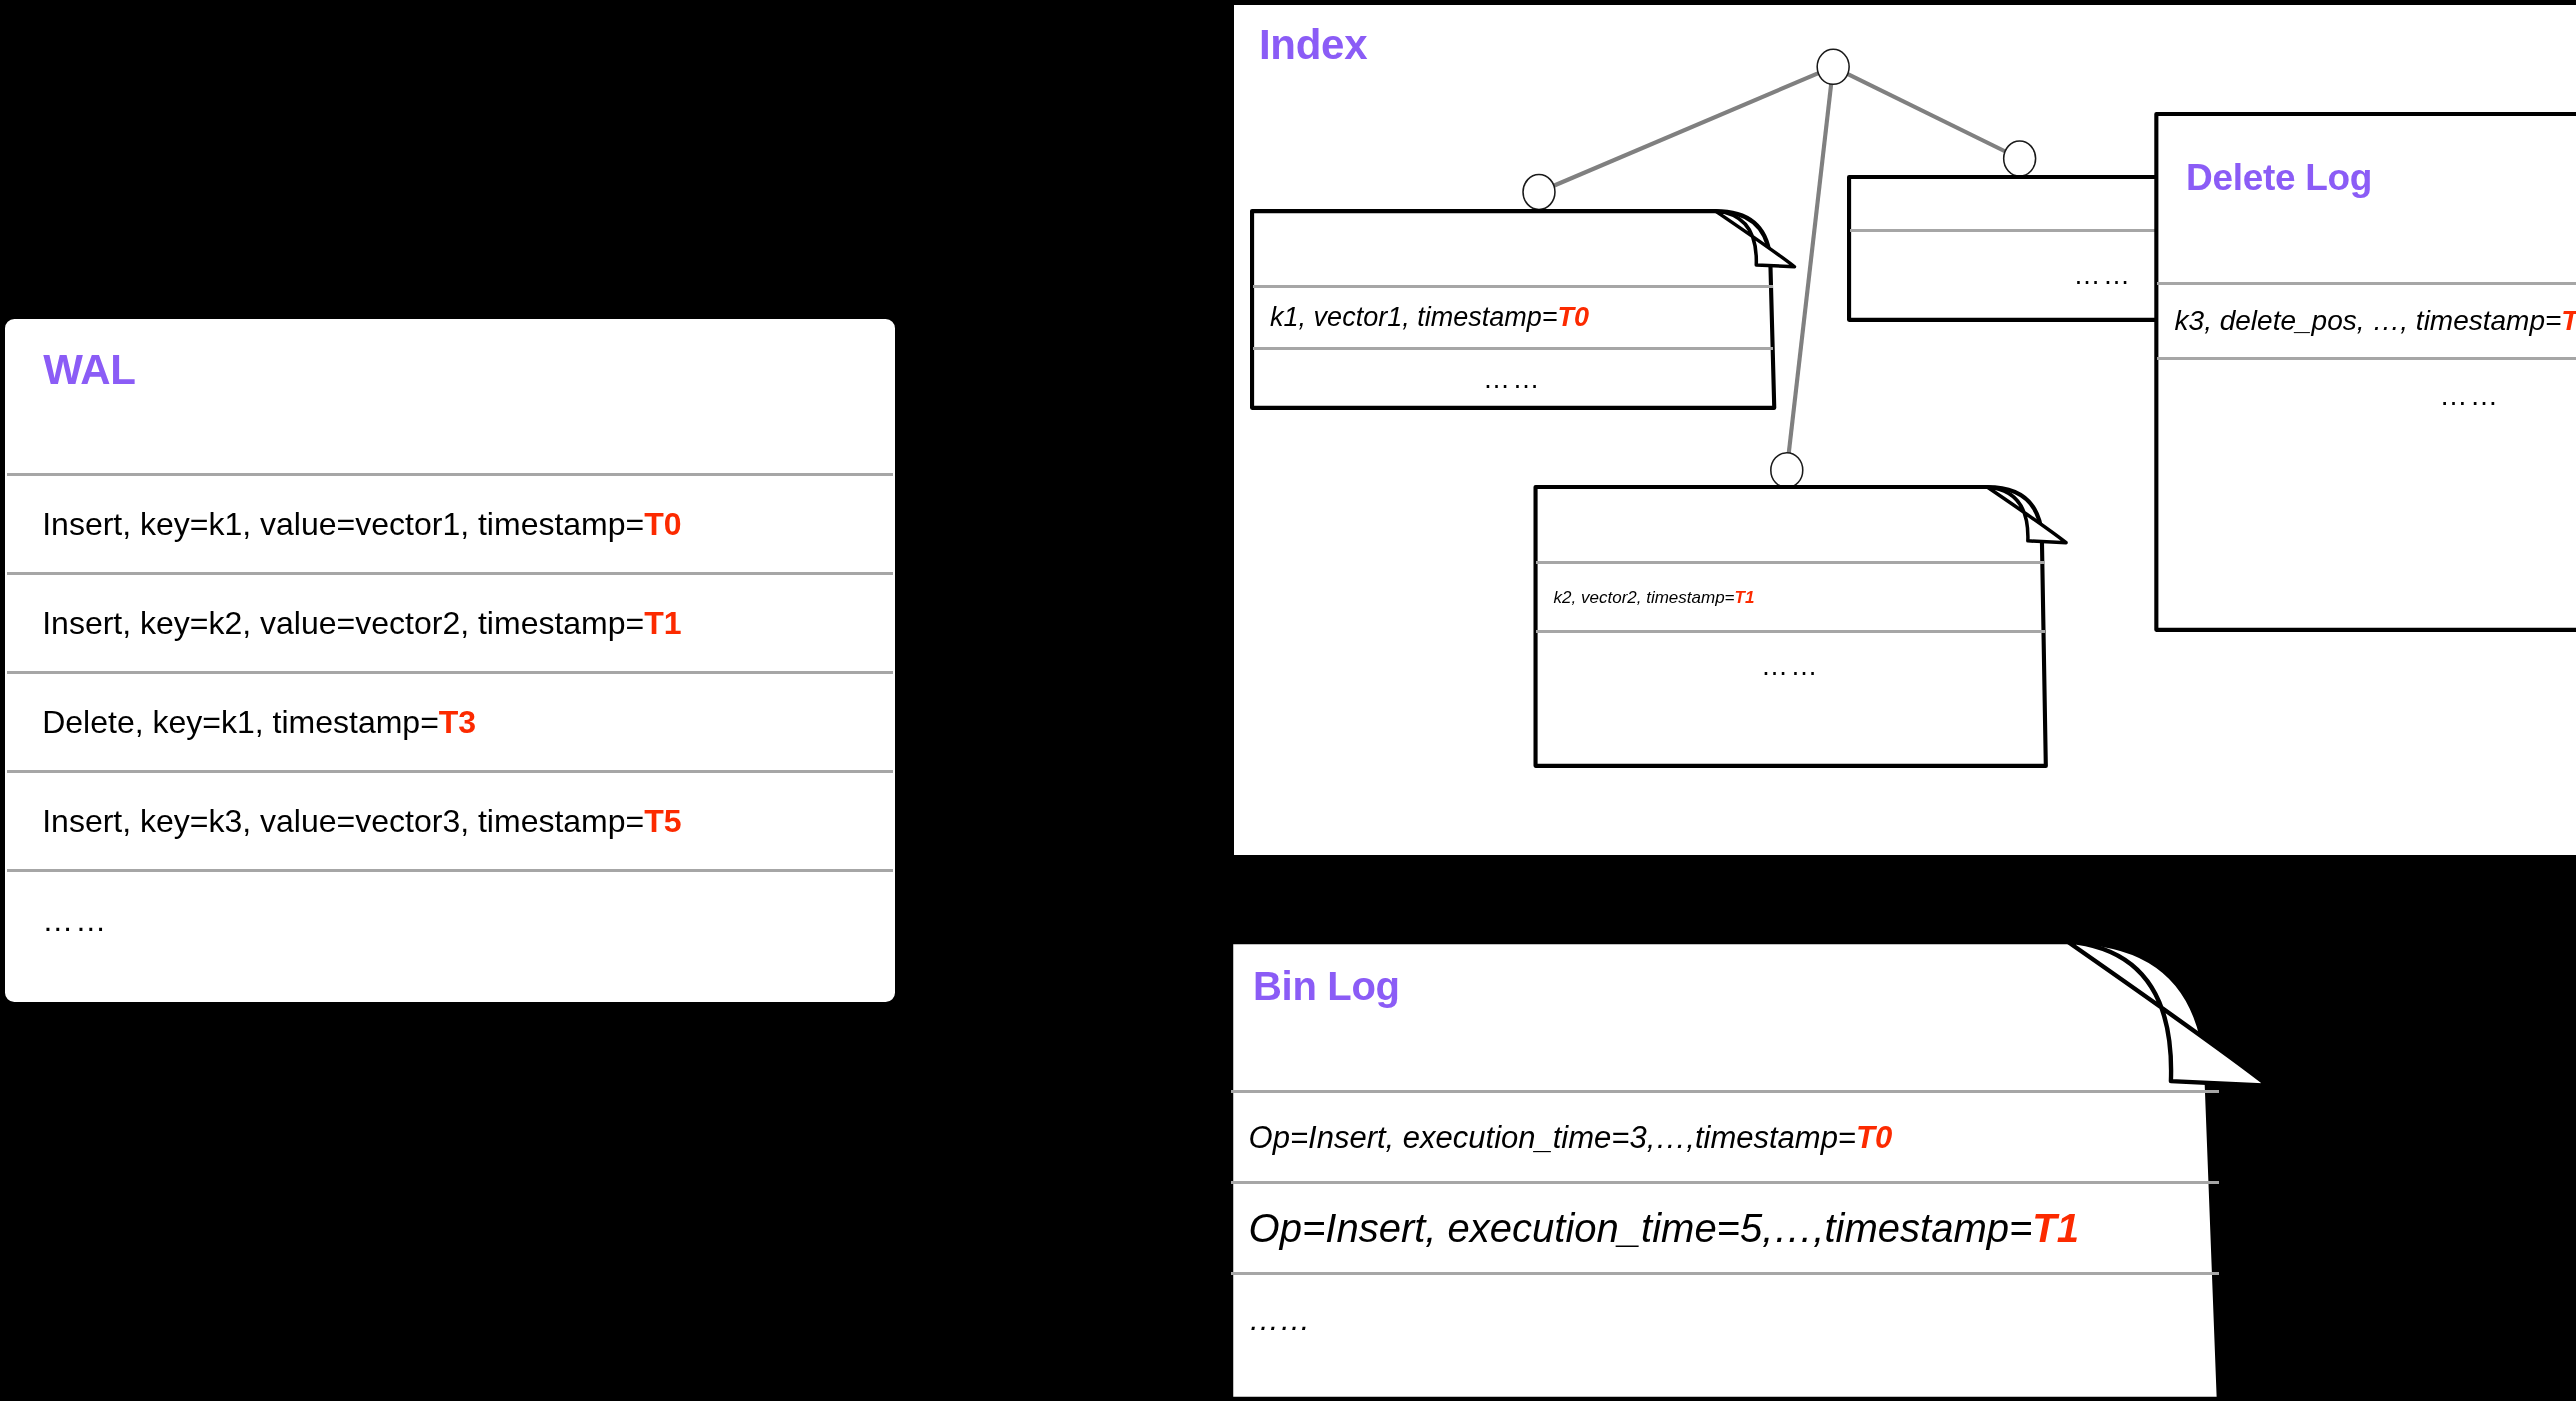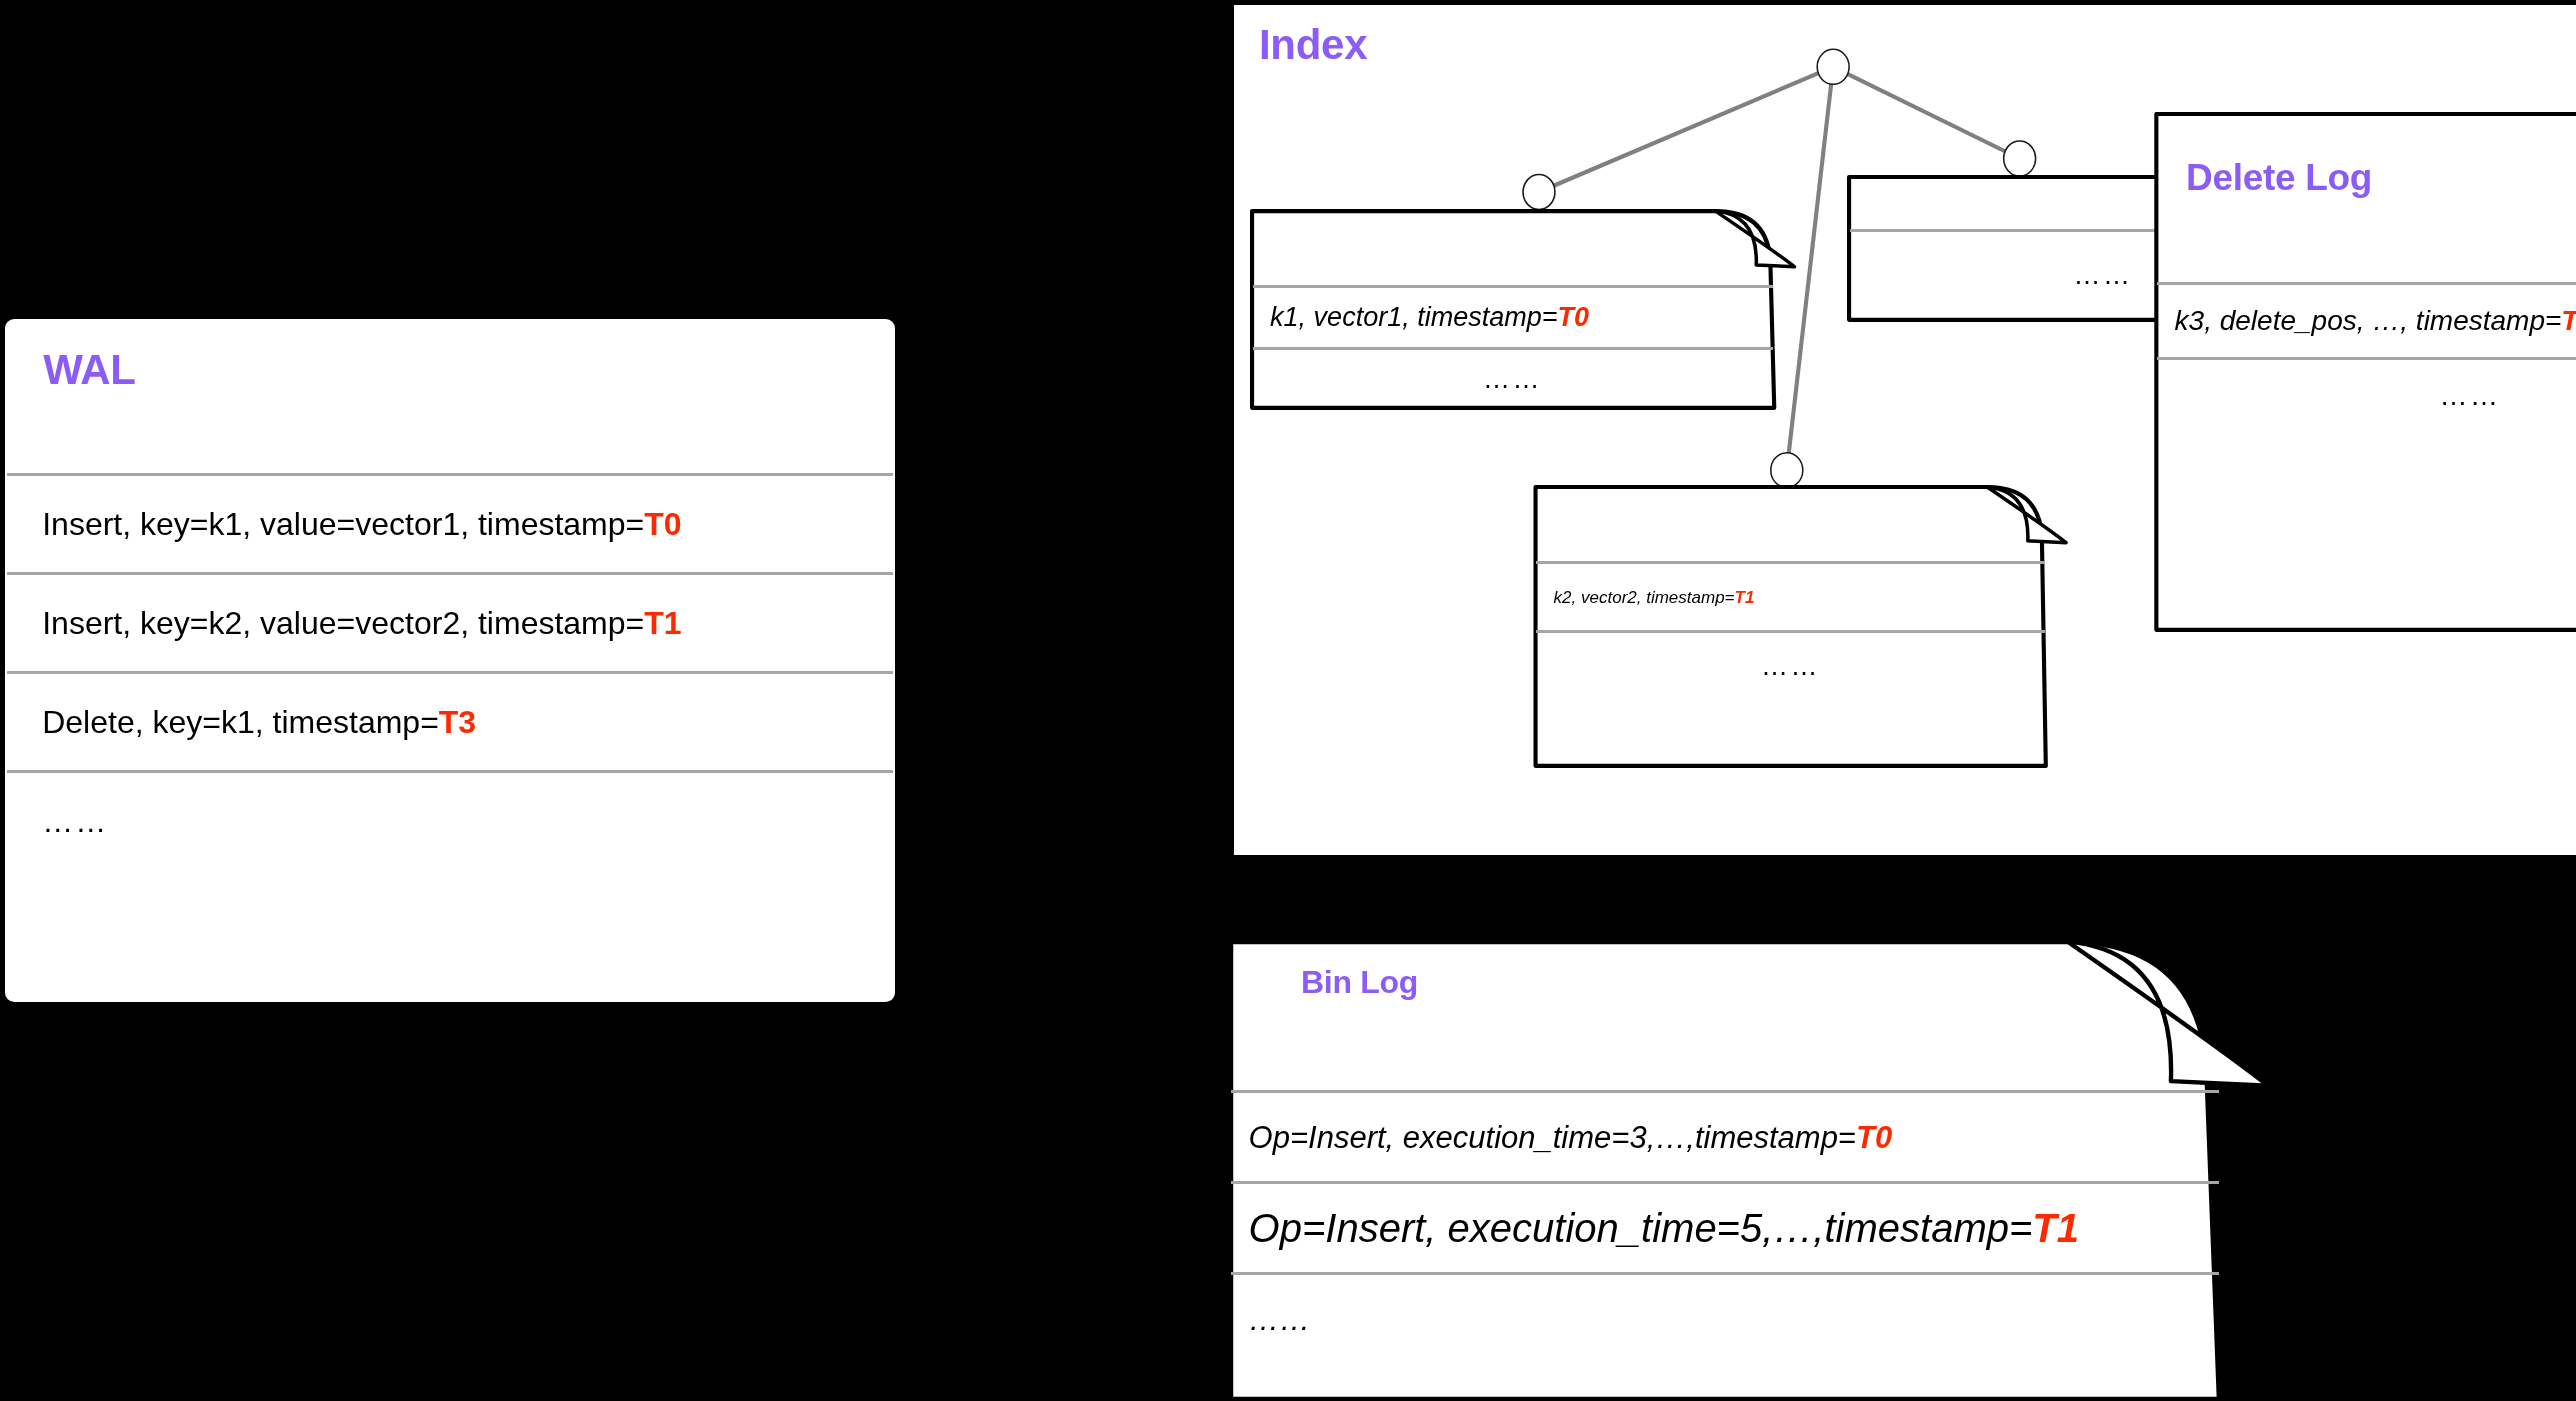--- a/index.html
+++ b/index.html
@@ -44,21 +44,21 @@
   .panel-title {
     position: absolute;
     font-weight: bold;
     color: #8b5cf6;
     letter-spacing: -0.3px;
     white-space: nowrap;
   }
   .wal-title   { left: 36px;  top: 25px;  font-size: 42px; }
   .index-title { left: 25px;  top: 15.5px;  font-size: 42px; }
   .delete-title{ left: 32px;  top: 45px;  font-size: 37px; }
-  .binlog-title{ left: 25px;  top: 25px;  font-size: 32px; margin-left: 48px; }
+  .binlog-title{ left: 25px;  top: 25px;  font-size: 40px; }
 
   
   .wal-rows {
     position: absolute;
     left: 0;
     top: 152px;
     width: 100%;
   }
   .wal-row {
     position: relative;
@@ -176,20 +176,23 @@
   <div class="panel-title wal-title">WAL</div>
   <div class="wal-rows">
       <div class="wal-row">
         <span class="row-text">Insert, key=k1, value=vector1, timestamp=<span class="ts">T0</span></span>
       </div>
       <div class="wal-row">
         <span class="row-text">Insert, key=k2, value=vector2, timestamp=<span class="ts">T1</span></span>
       </div>
       <div class="wal-row">
         <span class="row-text">Delete, key=k1, timestamp=<span class="ts">T3</span></span>
+      </div>
+      <div class="wal-row">
+        <span class="row-text">Insert, key=k3, value=vector3, timestamp=<span class="ts">T5</span></span>
       </div>
       <div class="wal-row ellipsis">
         <span class="row-text">……</span>
       </div>
     </div>
 </div>
 
 <div class="panel index-panel">
   <div class="panel-title index-title">Index</div>
 

